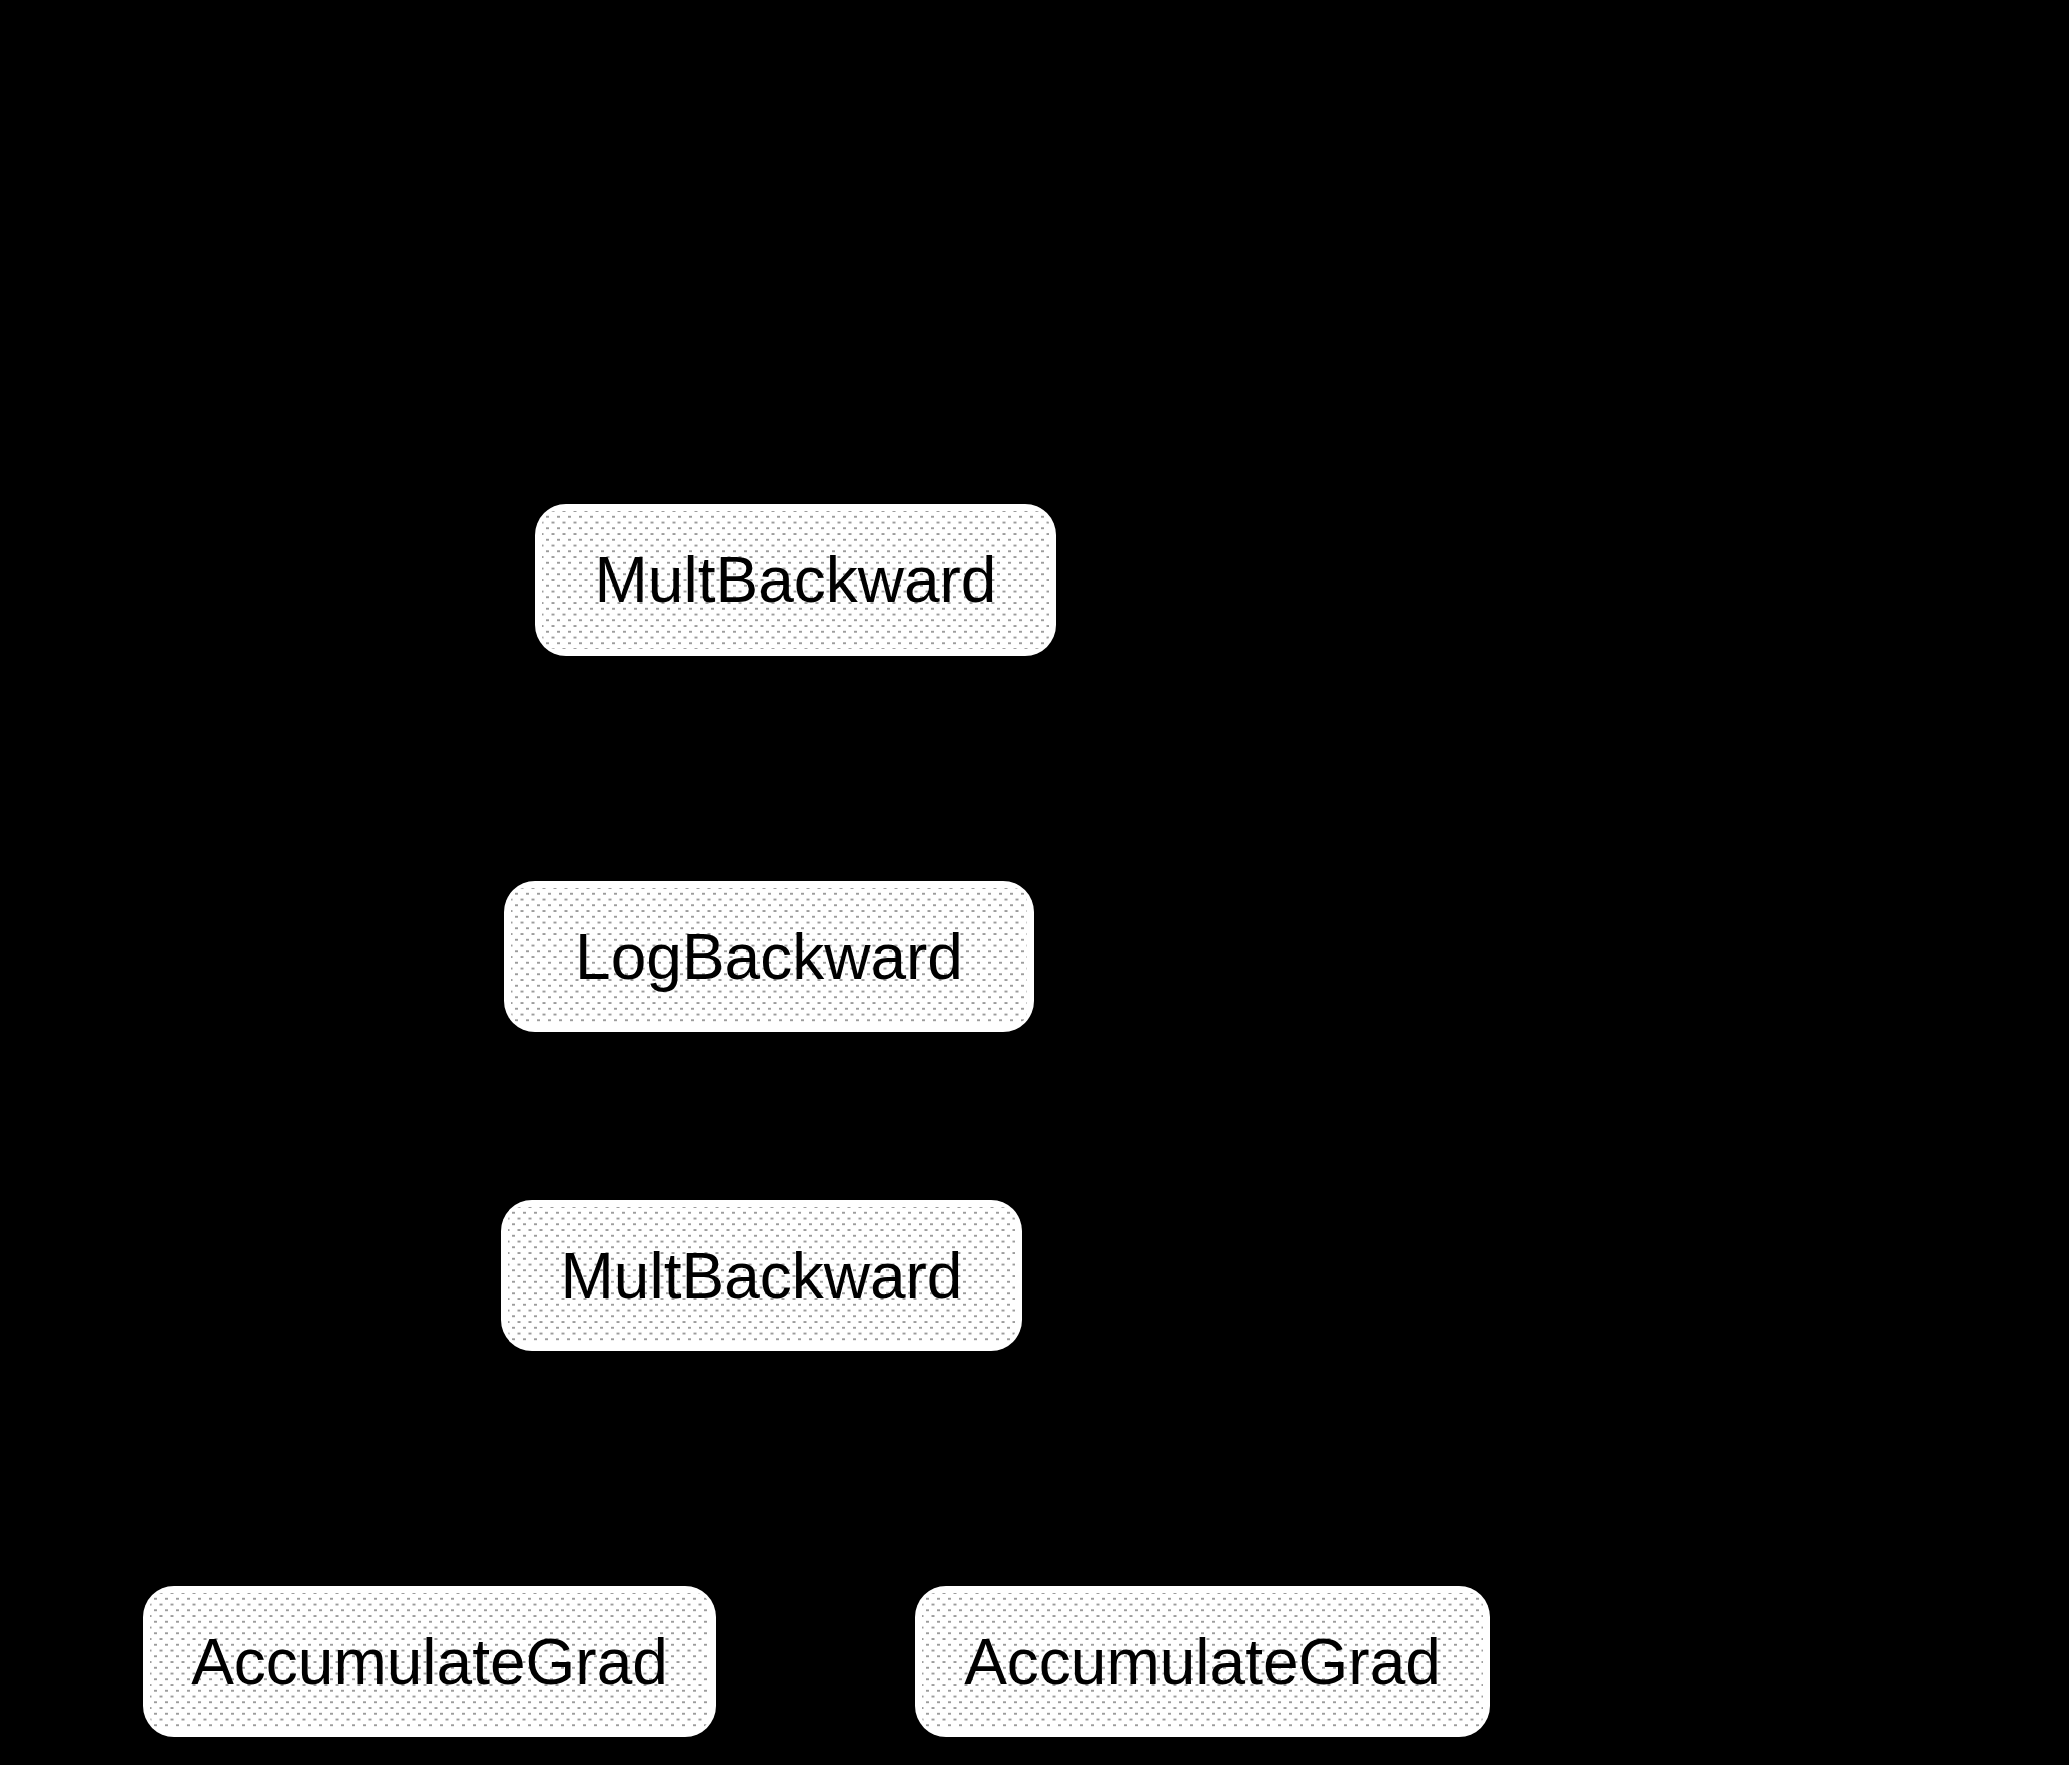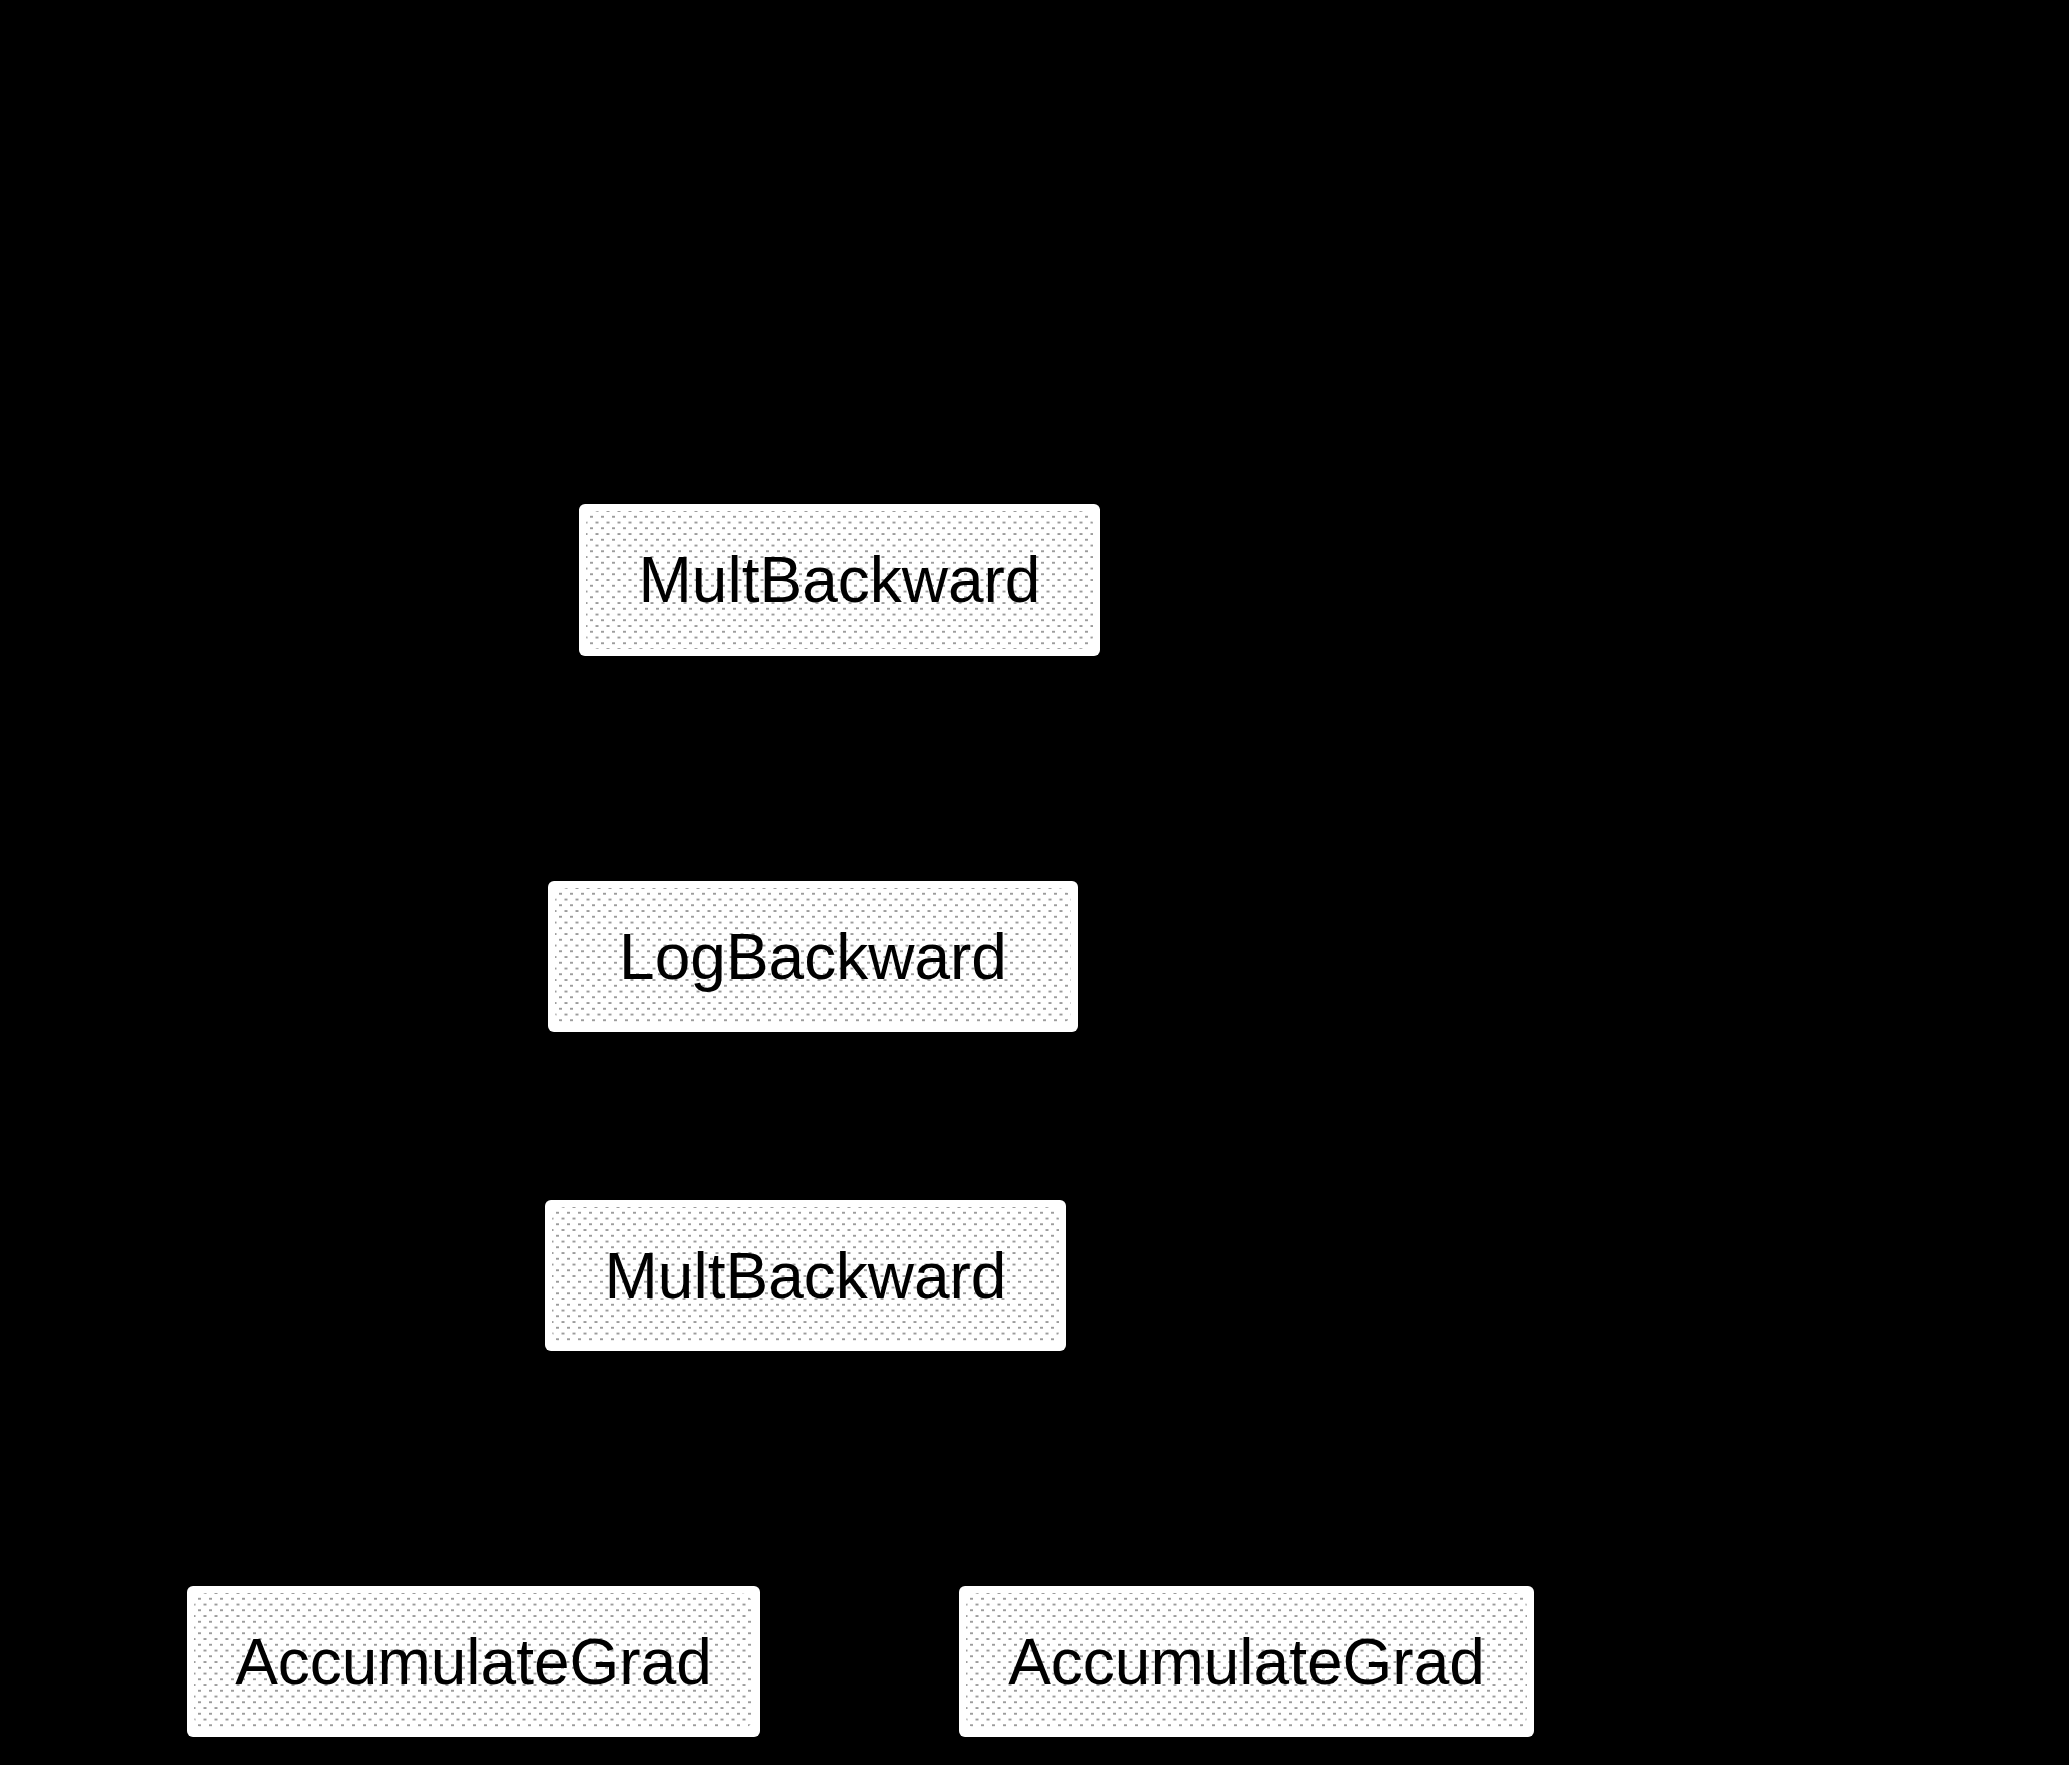--- a/index.html
+++ b/index.html
@@ -17,26 +17,25 @@
     position:relative;
     width:2069px;
     height:1765px;
     background:var(--bg);
     overflow:hidden;
     font-family:"Liberation Sans", sans-serif;
   }
   .node{
     position:absolute;
     background:var(--node-fill);
-    border-radius:6px;
+    border-radius:31px;
     display:flex;
     align-items:center;
     justify-content:center;
     box-sizing:border-box;
-    margin-left:44px;
   }
   
   .node::before{
     content:"";
     position:absolute;
     inset:6.8px;
     border-radius:13.7px;
     background-color:var(--node-fill);
     background-image:
       radial-gradient(circle, var(--dot) 1.2px, transparent 1.4px),

